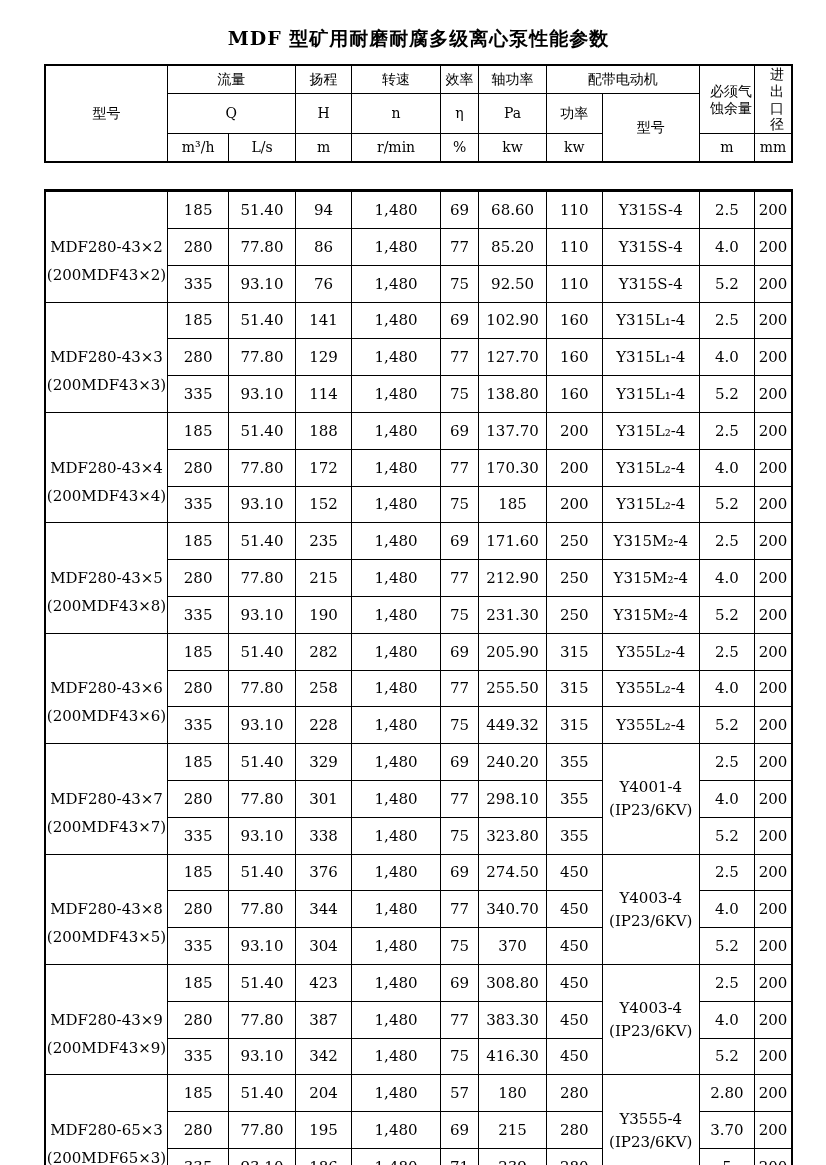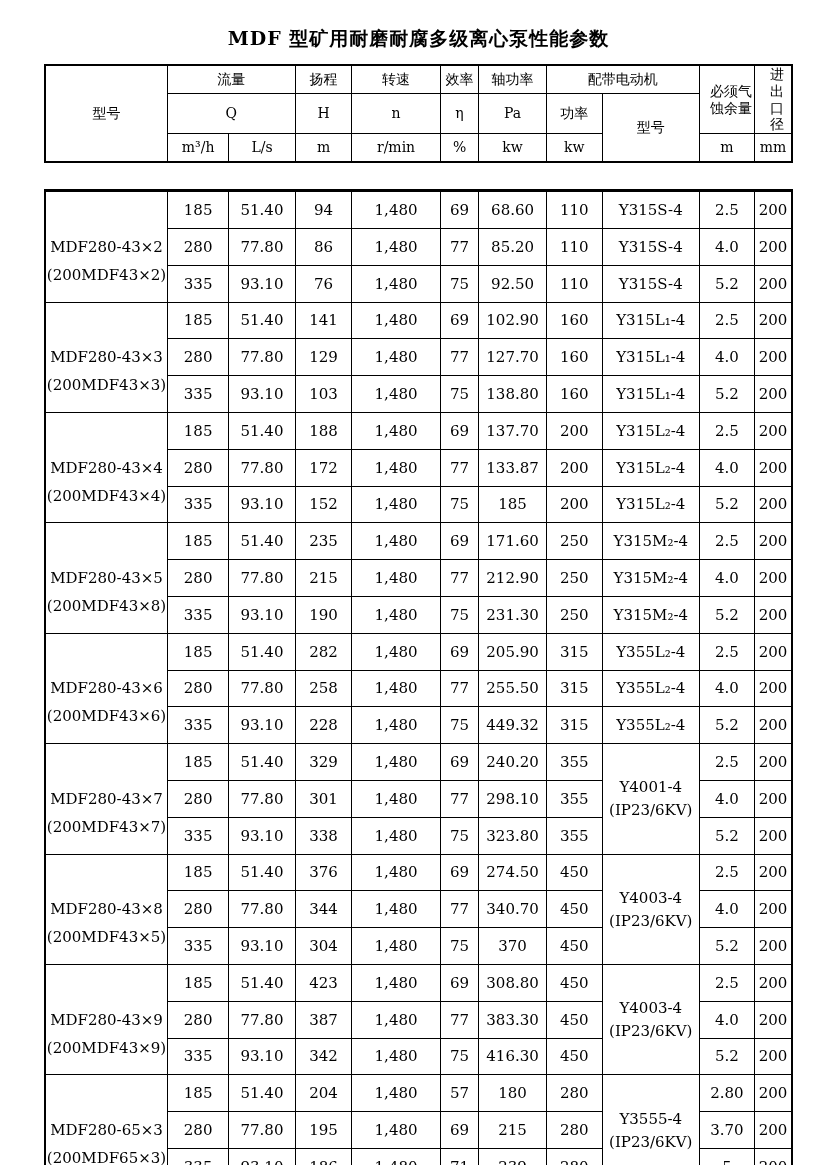--- a/index.html
+++ b/index.html
@@ -158,21 +158,21 @@
           <td>77</td>
           <td>127.70</td>
           <td>160</td>
           <td>Y315L₁-4</td>
           <td>4.0</td>
           <td>200</td>
         </tr>
         <tr>
           <td>335</td>
           <td>93.10</td>
-          <td>103</td>
+          <td>114</td>
           <td>1,480</td>
           <td>75</td>
           <td>138.80</td>
           <td>160</td>
           <td>Y315L₁-4</td>
           <td>5.2</td>
           <td>200</td>
         </tr>
         <tr>
           <td rowspan="3" class="model">
@@ -189,21 +189,21 @@
           <td>Y315L₂-4</td>
           <td>2.5</td>
           <td>200</td>
         </tr>
         <tr>
           <td>280</td>
           <td>77.80</td>
           <td>172</td>
           <td>1,480</td>
           <td>77</td>
-          <td>133.87</td>
+          <td>170.30</td>
           <td>200</td>
           <td>Y315L₂-4</td>
           <td>4.0</td>
           <td>200</td>
         </tr>
         <tr>
           <td>335</td>
           <td>93.10</td>
           <td>152</td>
           <td>1,480</td>

